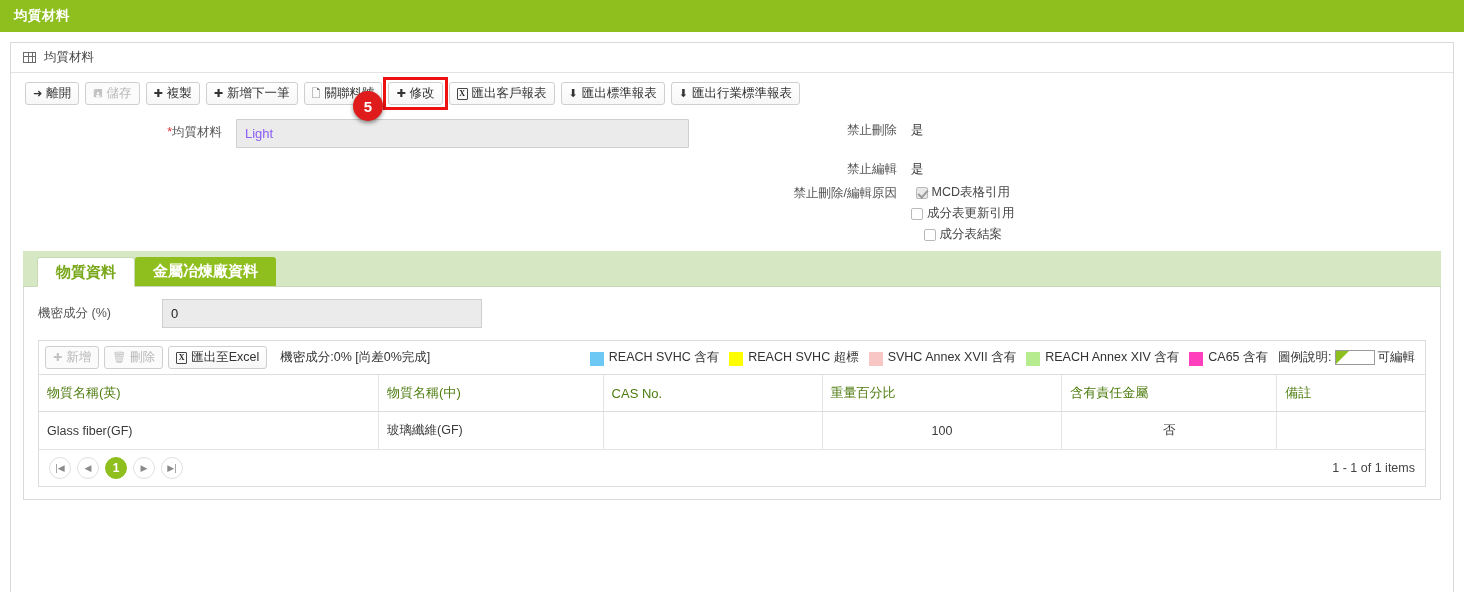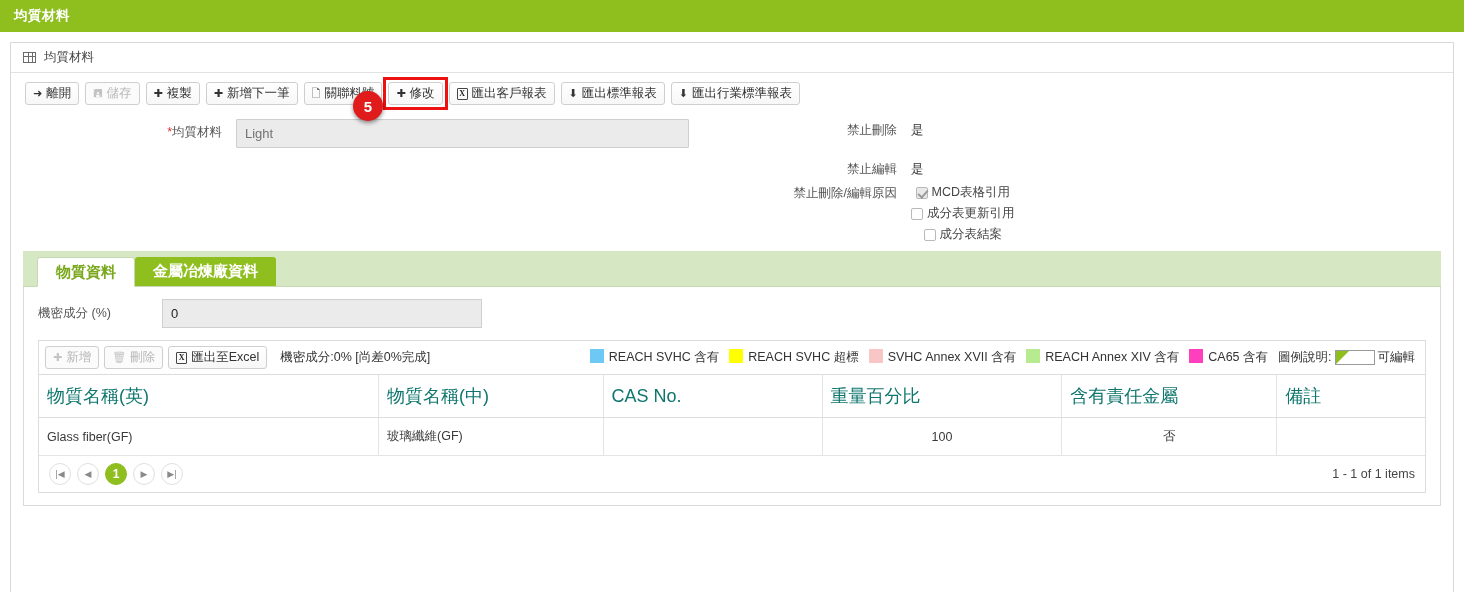--- a/index.html
+++ b/index.html
@@ -123,21 +123,21 @@
     font-size: 12.5px;
     color: #555;
     line-height: 26px;
   }
   .flabel .req { color: #d33; }
   .finput {
     width: 453px;
     height: 29px;
     border: 1px solid #cfcfcf;
     background: #ebebeb;
-    color: #737373;
+    color: #8b5cf6;
     font-size: 13px;
     padding: 0 8px;
     line-height: 27px;
     border-radius: 1px;
   }
 
   .rrow { display: flex; align-items: flex-start; margin-bottom: 21px; }
   .rlabel {
     width: 140px; text-align: right; padding-right: 14px;
     font-size: 12.5px; color: #555; line-height: 18px;
@@ -223,21 +223,21 @@
     display: flex; align-items: center;
     padding: 5px 6px;
     border-bottom: 1px solid #dcdcdc;
     background: #fff;
     gap: 5px;
   }
   .gstat { font-size: 12.5px; color: #333; margin-left: 8px; white-space: nowrap; }
 
   .legend { margin-left: auto; display: flex; align-items: center; gap: 4px;
             padding-right: 4px; }
-  .lg-item { display: inline-flex; align-items: flex-start; gap: 5px;
+  .lg-item { display: inline-flex; align-items: flex-end; gap: 5px;
              font-size: 12.5px; color: #333; margin-right: 6px; white-space: nowrap; }
   .sw { width: 14px; height: 14px; display: inline-block; }
   .lg-tail { display: inline-flex; align-items: center; gap: 3px;
              font-size: 12.5px; color: #333; white-space: nowrap; }
   .editbox {
     width: 40px; height: 15px;
     border: 1px solid #9a9a9a;
     background: #fff;
     position: relative;
     display: inline-block;
@@ -246,22 +246,22 @@
     content: "";
     position: absolute; left: 0; top: 0;
     width: 0; height: 0;
     border-top: 13px solid #8fbe1f;
     border-right: 13px solid transparent;
   }
 
   table.dgrid { width: 100%; border-collapse: collapse; table-layout: fixed; }
   table.dgrid th {
     font-weight: normal;
-    font-size: 18px;
-    color: #0f766e;
+    font-size: 13px;
+    color: #4d7c0f;
     text-align: left;
     padding: 9px 8px;
     border-right: 1px solid #e4e4e4;
     border-bottom: 1px solid #dcdcdc;
     background: #fff;
   }
   table.dgrid td {
     font-size: 12.5px;
     color: #3a3a3a;
     padding: 10px 8px;

